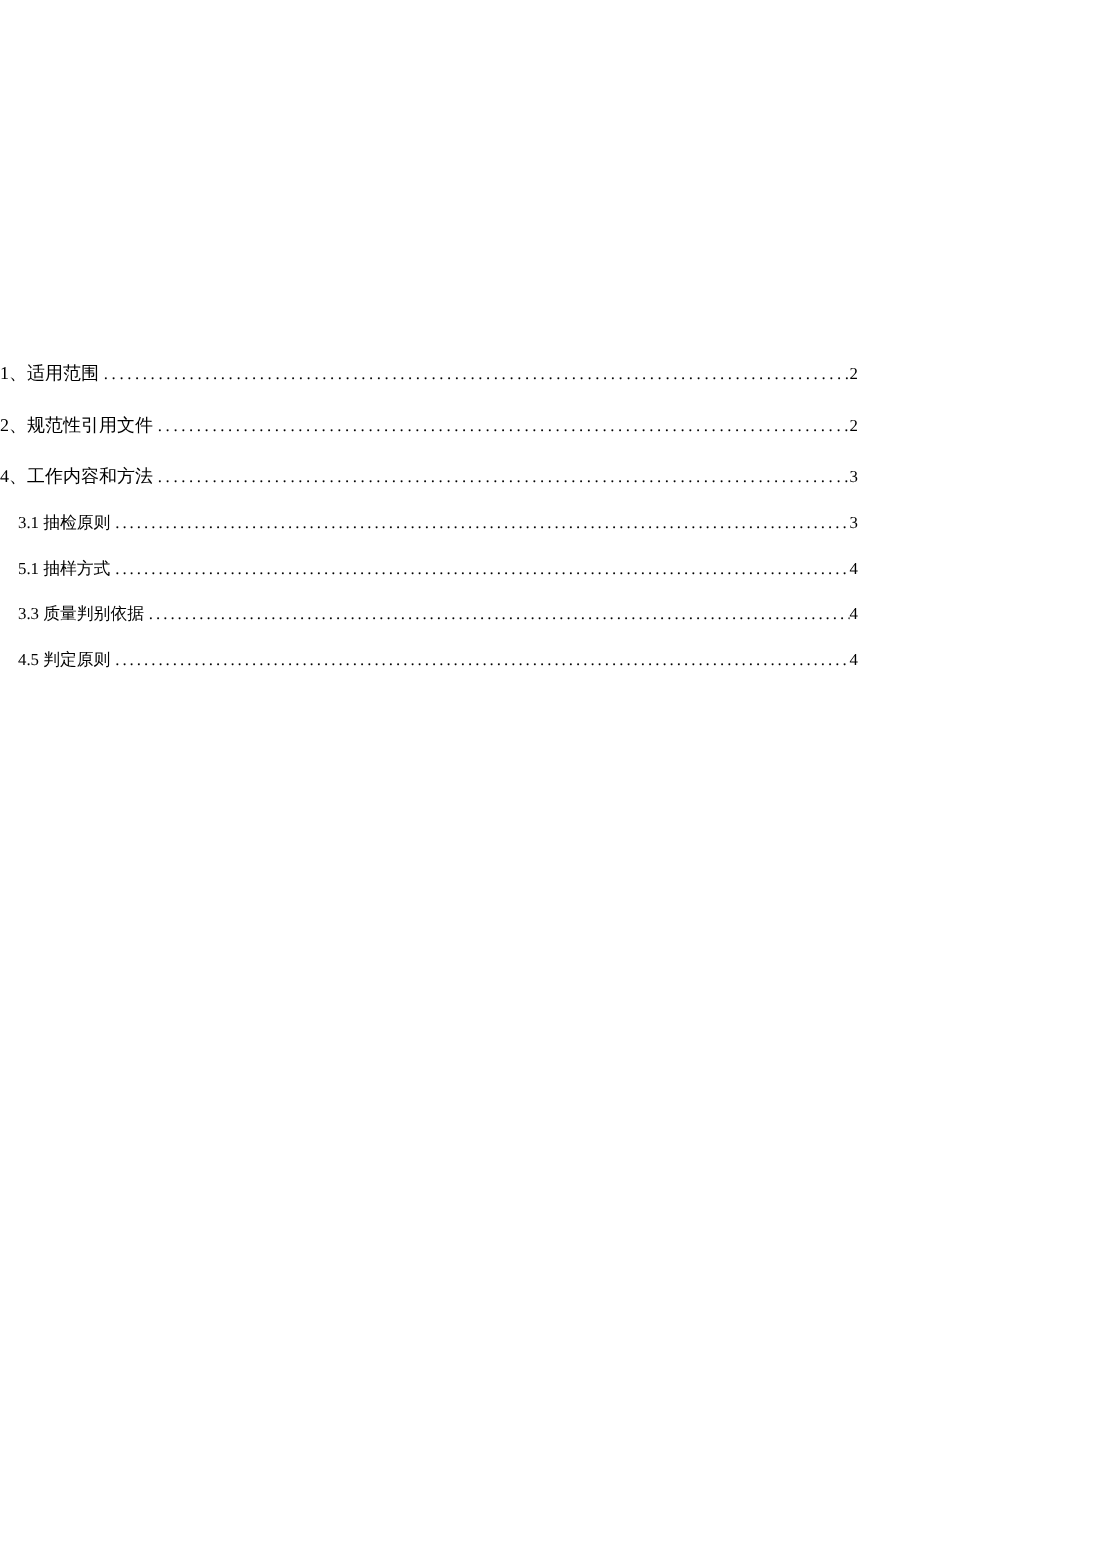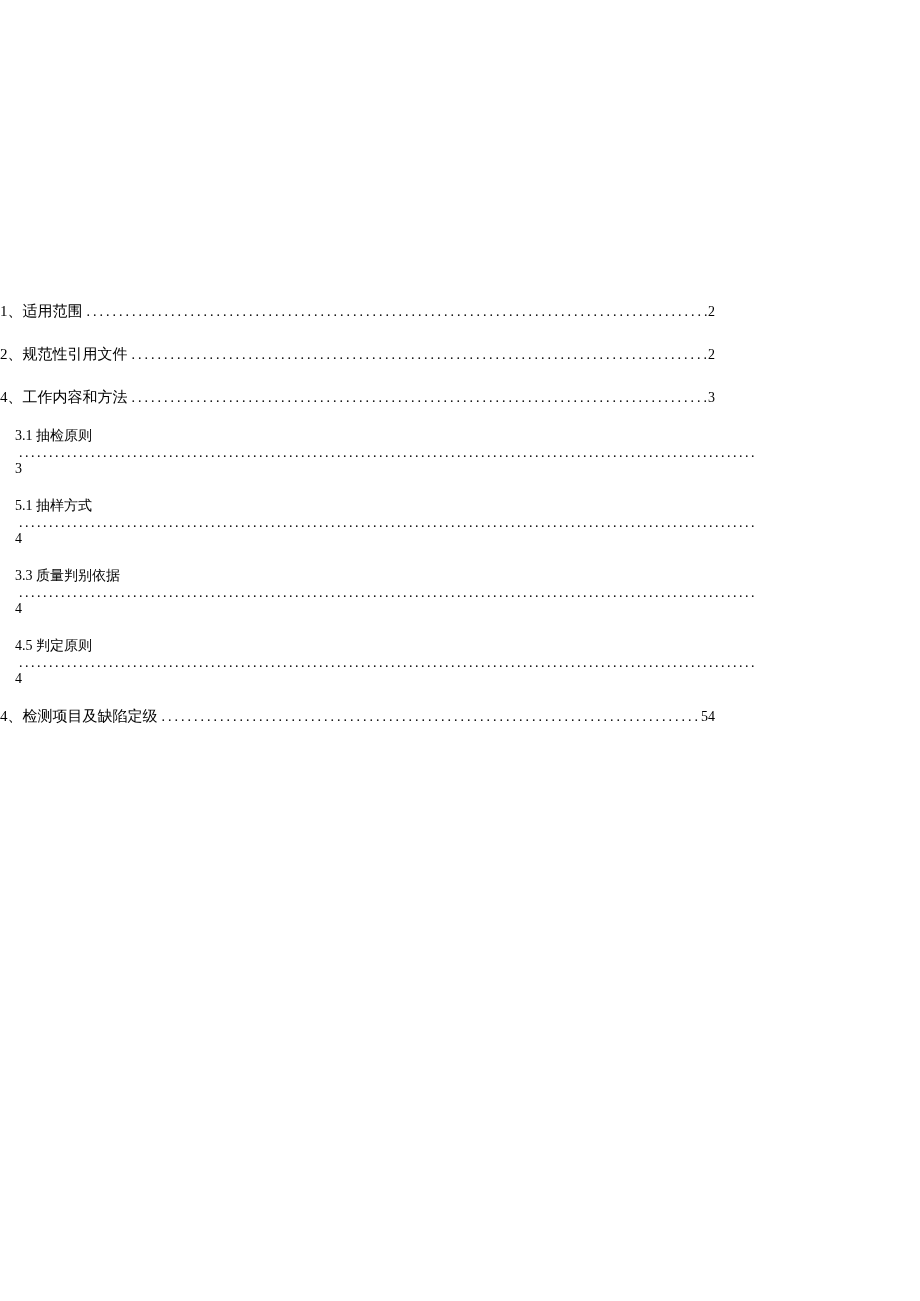--- a/index.html
+++ b/index.html
@@ -25,21 +25,20 @@
       font-size: 15px;
       white-space: nowrap;
     }
     .toc-entry.level1 {
       margin-bottom: 24px;
     }
     .toc-entry.level2 {
       margin-bottom: 20px;
       padding-left: 15px;
       font-size: 14px;
-      flex-direction: column;
     }
     .toc-entry.level1.before-sub {
       margin-bottom: 20px;
     }
     .toc-label {
       flex-shrink: 0;
     }
     .toc-dots {
       flex-grow: 1;
       overflow: hidden;
@@ -100,19 +99,14 @@
     <span class="toc-dots"></span>
     <span class="toc-page">4</span>
   </div>
 
   <div class="toc-entry level2">
     <span class="toc-label">4.5 判定原则</span>
     <span class="toc-dots"></span>
     <span class="toc-page">4</span>
   </div>
 
-  <div class="toc-entry level1">
-    <span class="toc-label">4、检测项目及缺陷定级</span>
-    <span class="toc-dots"></span>
-    <span class="toc-page">54</span>
-  </div>
 
 </div>
 
 </body></html>

